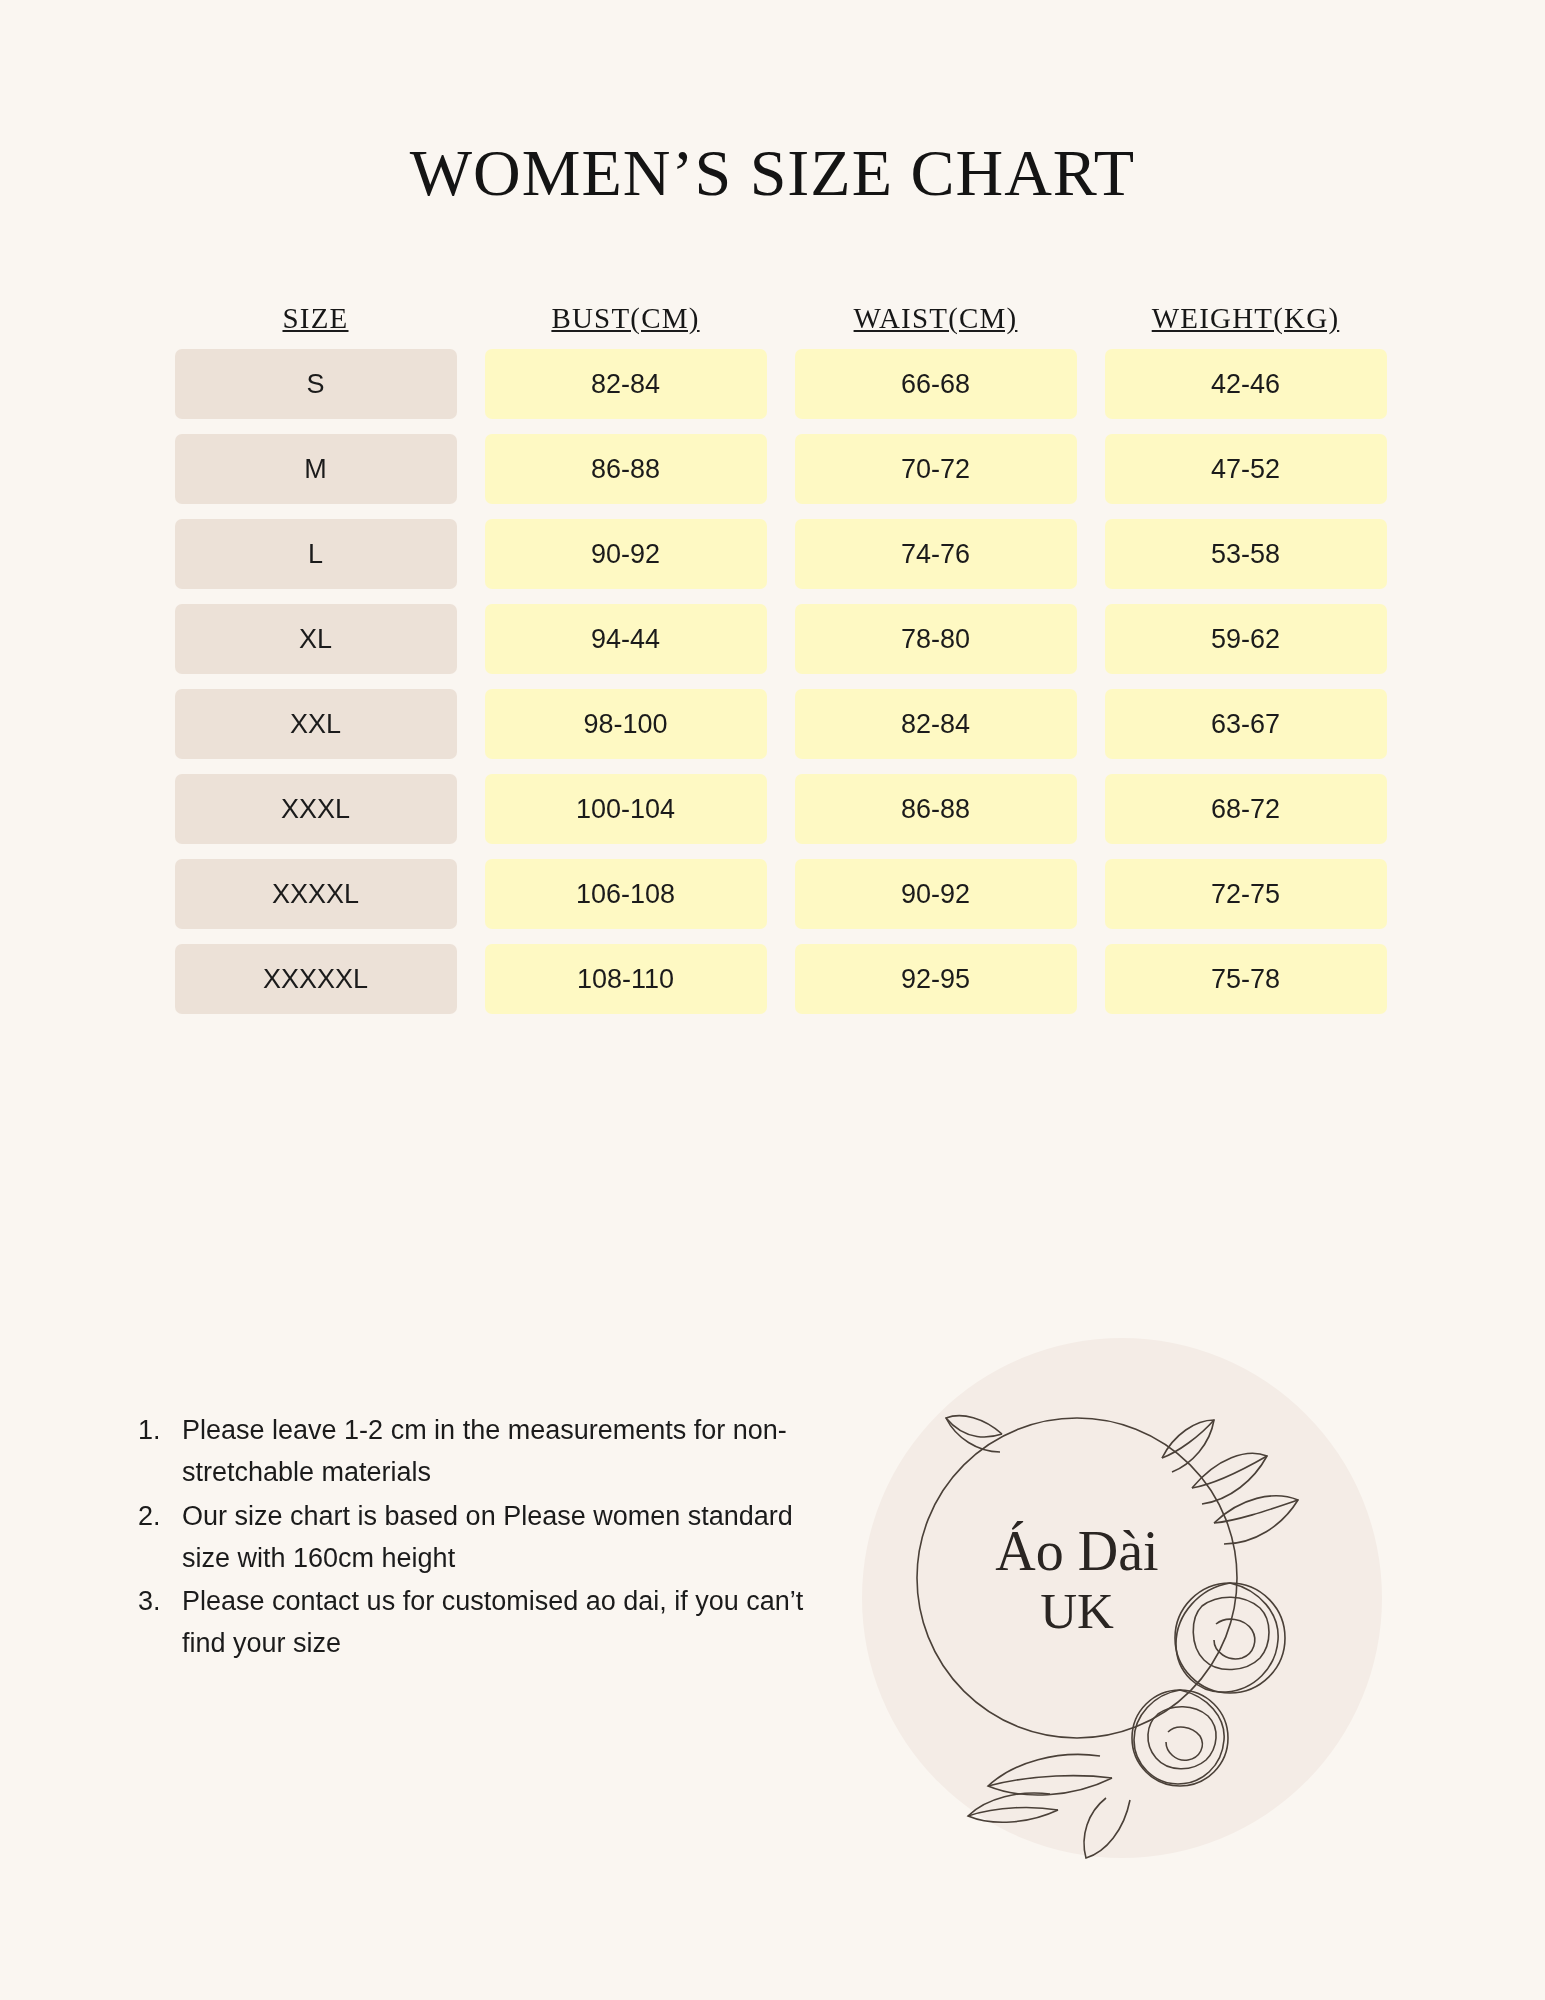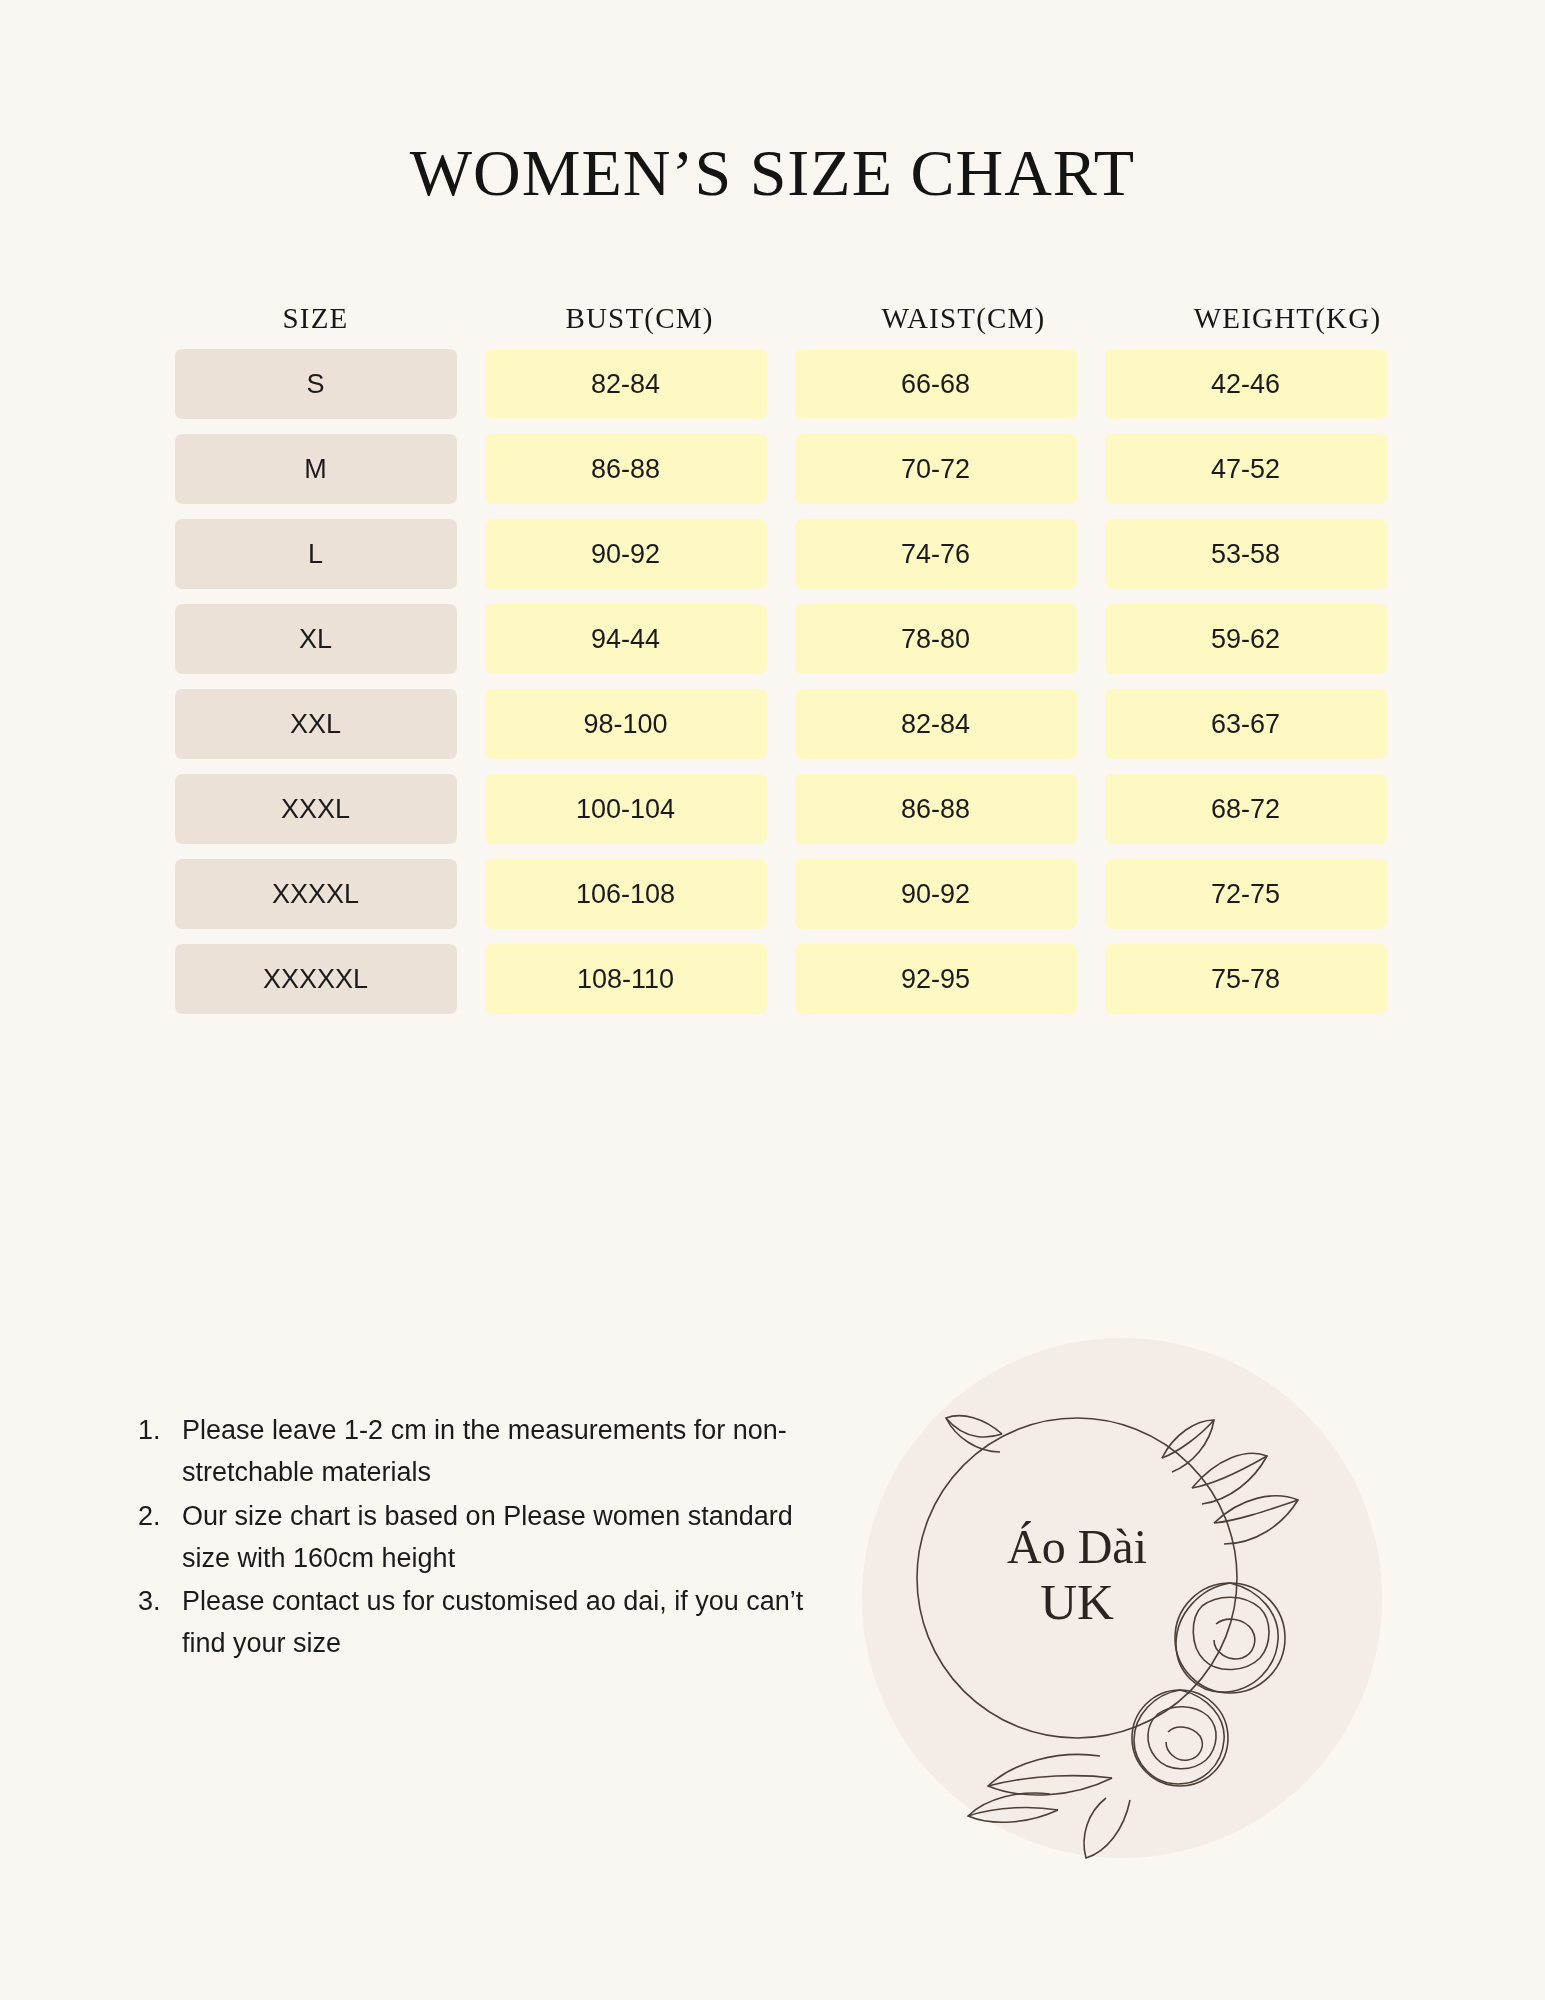--- a/index.html
+++ b/index.html
@@ -37,22 +37,23 @@
 
   
   .table-wrap {
     margin: 0 auto;
     padding-top: 96px;
     width: 1240px;
   }
   .head-row {
     display: grid;
     grid-template-columns: 310px 310px 310px 310px;
-    column-gap: 14px;
+    column-gap: 0px;
     margin-left: 8px;
+    text-decoration: underline;
   }
   .head-cell {
     font-family: "Liberation Serif", serif;
     font-size: 29px;
     letter-spacing: 1.2px;
     text-align: center;
     color: #171717;
     padding-bottom: 14px;
     white-space: nowrap;
   }
@@ -118,21 +119,21 @@
   .logo-text {
     position: absolute;
     left: 0;
     top: 182px;
     width: 430px;
     text-align: center;
     font-family: "Liberation Serif", serif;
     color: #2a2522;
     line-height: 1.12;
   }
-  .logo-line1 { font-size: 48px; }
+  .logo-line1 { font-size: 56px; }
   .logo-line2 { font-size: 51px; }
 </style>
 </head>
 <body>
 
 <div class="page">
 
   <h1 class="title">WOMEN’S SIZE CHART</h1>
 
   <div class="table-wrap">

